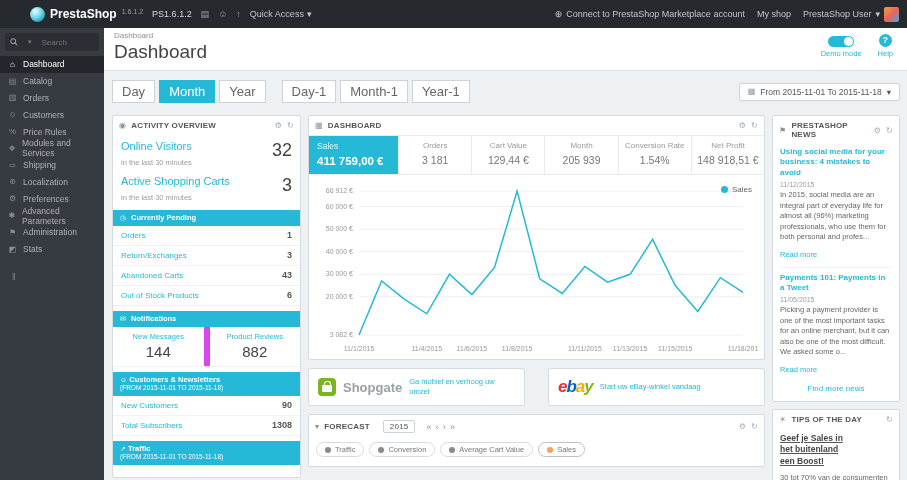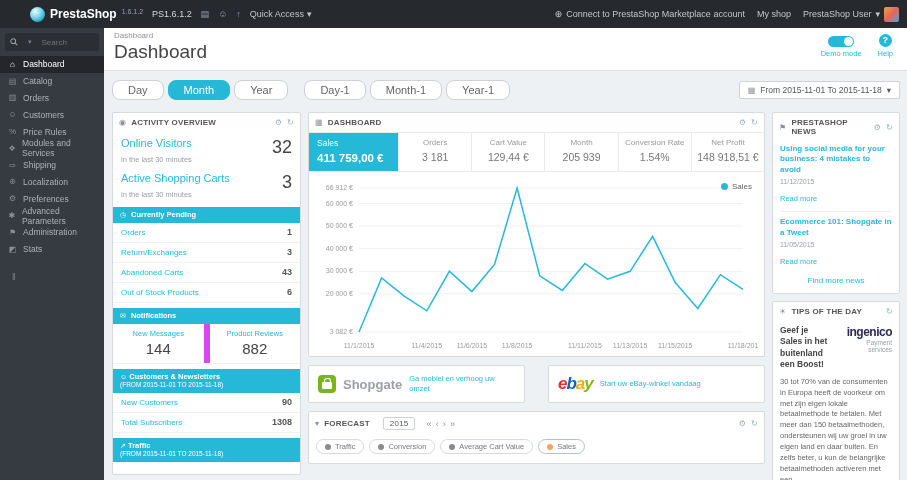--- a/index.html
+++ b/index.html
@@ -37,21 +37,21 @@
   .page-title { font-size:19px; font-weight:normal; color:#444; margin-top:1px; }
   .header-tools { position:absolute; right:14px; top:6px; display:flex; gap:16px; }
   .tool { text-align:center; cursor:pointer; }
   .toggle-pill { width:26px; height:11px; background:#25b9d7; border-radius:6px; position:relative; margin:2px auto 2px; }
   .toggle-pill::after { content:""; position:absolute; right:1px; top:1px; width:9px; height:9px; background:#fff; border-radius:50%; }
   .tool-label { font-size:7.5px; color:#25b9d7; }
   .help-circle { width:13px; height:13px; border-radius:50%; background:#25b9d7; color:#fff; font-size:9px; font-weight:bold; line-height:13px; margin:0 auto 2px; text-align:center; }
 
   .content { flex:1; padding:9px 7px 0 8px; overflow:hidden; }
   .filter-row { display:flex; align-items:center; gap:4px; }
-  .range-btn { background:#fff; border:1px solid #ccd2d6; border-radius:8px; color:#666; font-size:11px; padding:3px 15px; cursor:pointer; font-family:"Liberation Sans",sans-serif; }
+  .range-btn { background:#fff; border:1px solid #ccd2d6; border-radius:0; color:#666; font-size:13px; padding:3px 9px; cursor:pointer; font-family:"Liberation Sans",sans-serif; }
   .range-btn.active { background:#25b9d7; border-color:#25b9d7; color:#fff; }
   .gap8 { width:8px; }
   .date-picker { margin-left:auto; background:#fff; border:1px solid #ccd2d6; border-radius:2px; font-size:8.5px; color:#555; padding:3px 8px; display:flex; align-items:center; gap:5px; cursor:pointer; }
   .cal-icon { color:#8a9096; font-size:8px; }
 
   .cols { display:flex; gap:7px; margin-top:12px; align-items:flex-start; }
   .col-left { width:189px; flex-shrink:0; }
   .col-mid { width:457px; flex-shrink:0; display:flex; flex-direction:column; gap:8px; }
   .col-right { flex:1; }
 
@@ -125,21 +125,21 @@
   .news-title { color:#25b9d7; font-size:8px; font-weight:bold; line-height:1.3; cursor:pointer; }
   .news-date { font-size:7px; color:#9aa0a6; margin:3px 0 2px; }
   .news-text { font-size:7.5px; color:#666; line-height:1.4; }
   .read-more { color:#25b9d7; font-size:7.5px; margin-top:2px; display:inline-block; cursor:pointer; }
   .news-sep { border-top:1px solid #eef0f2; margin:6px 0 5px; }
   .find-more { text-align:center; font-size:8px; color:#25b9d7; padding:3px 0 8px; cursor:pointer; }
 
   
   .tips-panel { margin-top:7px; }
   .tips-body { padding:4px 7px 8px; }
-  .tips-top { display:flex; justify-content:space-between; gap:16px; }
+  .tips-top { display:flex; justify-content:space-between; gap:16px;text-decoration:underline; }
   .tips-headline { font-size:8.5px; font-weight:bold; color:#444; line-height:1.35; width:58%; }
   .ingenico { text-align:right; }
   .ingenico-name { font-size:12px; font-weight:bold; color:#2b2b55; letter-spacing:-.5px; }
   .ingenico-sub { font-size:6.5px; color:#9aa0a6; }
   .tips-text { font-size:7.5px; color:#666; line-height:1.45; margin-top:6px; }
 </style>
 </head>
 <body>
 
 <div class="topbar">
@@ -489,47 +489,45 @@
               <span>PRESTASHOP NEWS</span>
               <span class="panel-tools">
                 <span>⚙</span>
                 <span>↻</span>
               </span>
             </div>
             <div class="news-body">
               <div>
                 <div class="news-title">Using social media for your business: 4 mistakes to avoid</div>
                 <div class="news-date">11/12/2015</div>
+                <div class="news-text">In 2015, social media are an integral part of everyday life for almost all (96%) marketing professionals, who use them for both personal and profes...</div>
                 <span class="read-more">Read more</span>
               </div>
               <div class="news-sep"></div>
               <div>
-                <div class="news-title">Ecommerce 101: Shopgate in a Tweet</div>
+                <div class="news-title">Payments 101: Payments in a Tweet</div>
                 <div class="news-date">11/05/2015</div>
+                <div class="news-text">Picking a payment provider is one of the most important tasks for an online merchant, but it can also be one of the most difficult. We asked some o...</div>
                 <span class="read-more">Read more</span>
               </div>
             </div>
             <div class="find-more">Find more news</div>
           </div>
 
           <div class="panel tips-panel">
             <div class="panel-hd">
               <span class="hd-icon">☀</span>
               <span>TIPS OF THE DAY</span>
               <span class="panel-tools">
                 <span>↻</span>
               </span>
             </div>
             <div class="tips-body">
               <div class="tips-top">
                 <div class="tips-headline">Geef je Sales in het buitenland een Boost!</div>
-                <div class="ingenico">
-                  <div class="ingenico-name">ingenico</div>
-                  <div class="ingenico-sub">Payment services</div>
-                </div>
               </div>
               <div class="tips-text">30 tot 70% van de consumenten in Europa heeft de voorkeur om met zijn eigen lokale betaalmethode te betalen. Met meer dan 150 betaalmethoden, ondersteunen wij uw groei in uw eigen land en daar buiten. En zelfs beter, u kun de belangrijke betaalmethoden activeren met een</div>
             </div>
           </div>
         </div>
       </div>
     </div>
   </main>
 </div>
 

